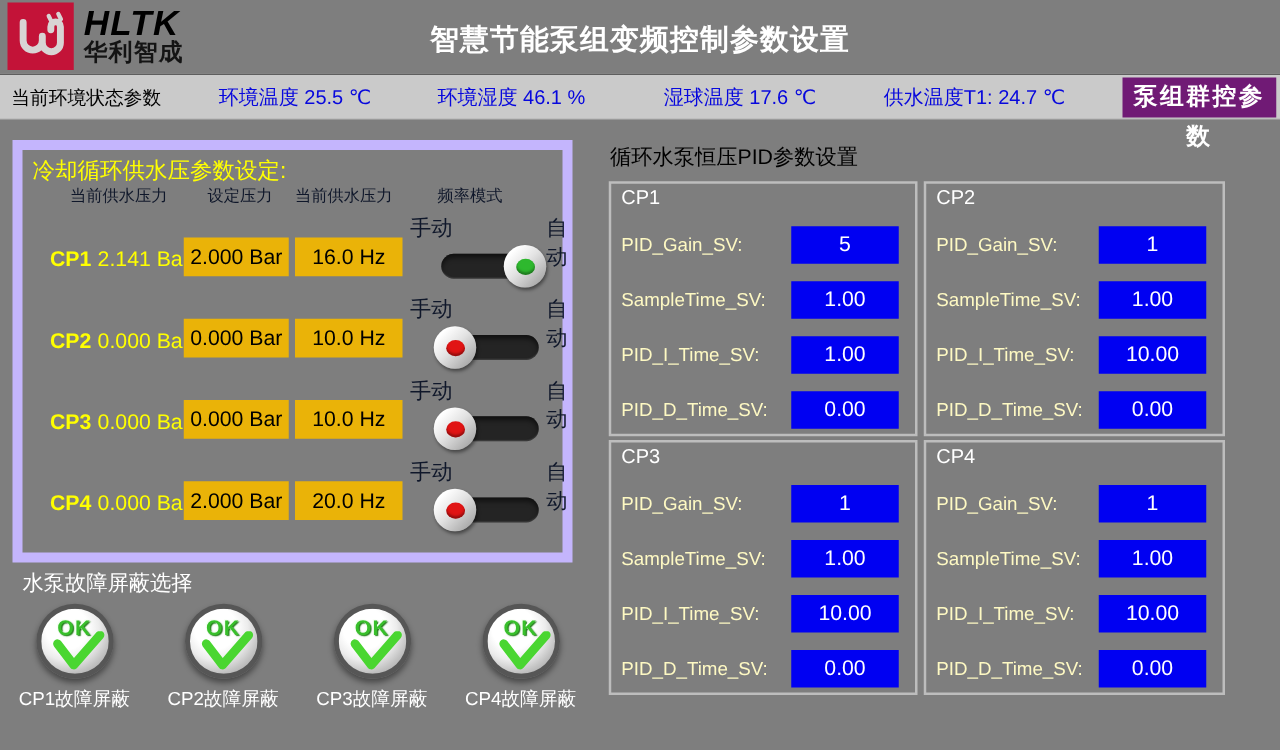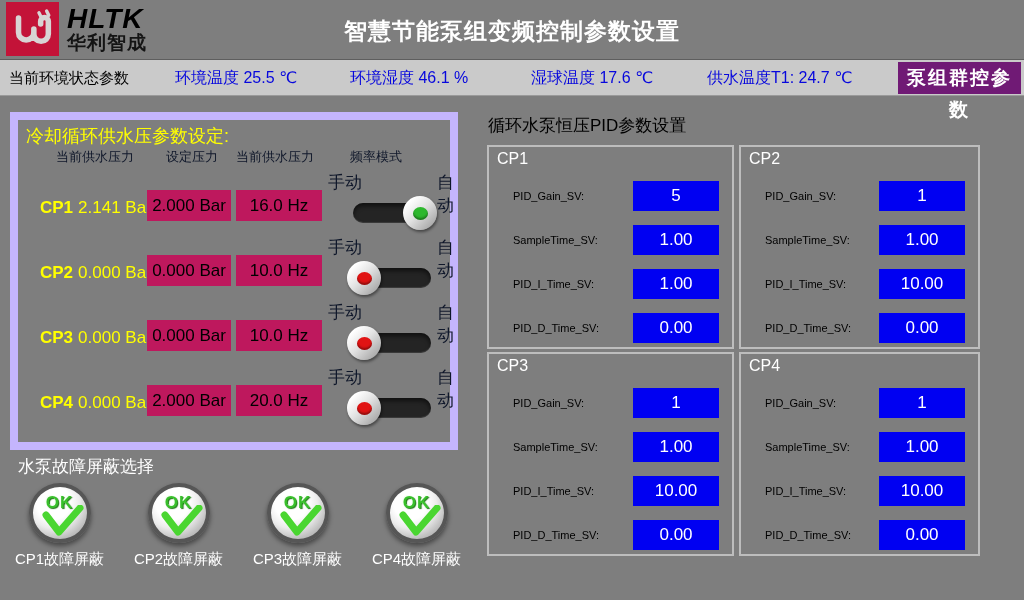--- a/index.html
+++ b/index.html
@@ -25,21 +25,21 @@
   .group-btn { position:absolute; right:3px; top:2px; width:123px; height:32px; background:#701a75; color:#fff; font-size:19px; font-weight:bold; text-align:center; line-height:32px; letter-spacing:2px; cursor:pointer; }
   
   .pressure-panel { position:absolute; left:10px; top:112px; width:448px; height:338px; border:8px solid #c4b5fd; }
   .pp-title { position:absolute; left:8px; top:4px; color:#ffff00; font-size:18px; }
   .pp-head { position:absolute; top:28px; color:#0f172a; font-size:13px; white-space:nowrap; }
   .h0 { left:38px; } .h1 { left:148px; } .h2 { left:218px; } .h3 { left:332px; }
   .p-rows { position:absolute; left:0; top:50px; width:100%; }
   .p-row { position:relative; height:65px; }
   .p-name { position:absolute; left:22px; top:28px; color:#ffff00; font-size:17px; white-space:nowrap; }
   .p-id { font-weight:bold; margin-right:5px; }
-  .input-box { position:absolute; top:20px; height:31px; background:#be185d; color:#000; font-size:17px; display:flex; align-items:center; justify-content:center; cursor:pointer; }
+  .input-box { position:absolute; top:20px; height:31px; background:#eab308; color:#000; font-size:17px; display:flex; align-items:center; justify-content:center; cursor:pointer; }
   .set-box { left:129px; width:84px; }
   .freq-box { left:218px; width:86px; }
   .mode-lab { position:absolute; top:1px; color:#0f172a; font-size:17px; }
   .man { left:310px; } .aut { left:400px;margin-left:19px; }
   .toggle-wrap { position:absolute; left:335px; top:33px; width:78px; height:20px; cursor:pointer; }
   .toggle-track { position:absolute; left:0; top:0; width:78px; height:20px; background:#242424; border-radius:10px; box-shadow:inset 0 3px 4px rgba(0,0,0,.55), inset 0 -1px 1px rgba(255,255,255,.12); }
   .toggle-knob { position:absolute; top:-7px; left:-6px; width:34px; height:34px; border-radius:50%;
     background:linear-gradient(135deg,#ffffff 18%,#e2e2e2 48%,#a8a8a8 88%);
     box-shadow:1px 2px 3px rgba(0,0,0,.45); display:flex; align-items:center; justify-content:center; }
   .toggle-wrap[data-mode="auto"] .toggle-knob { left:auto; right:-6px; }
@@ -55,21 +55,21 @@
   .ok-text { position:absolute; top:6px; left:0; right:0; text-align:center; font-size:17px; font-weight:bold; color:#38bf2b;
     text-shadow:-1px -1px 0 #f4fff2, 1px 1px 1px #1d7a14; letter-spacing:1px; }
   .ok-check { position:absolute; left:7px; top:18px; }
   .fault-label { margin-top:7px; color:#fff; font-size:15px; white-space:nowrap; }
   
   .pid-title { position:absolute; left:488px; top:114px; color:#000000; font-size:17px; }
   .pid-grid { position:absolute; left:487px; top:145px; width:494px; display:grid; grid-template-columns:247px 241px; gap:3px 5px; }
   .pid-group { height:204px; border:2px solid #bdbdbd; position:relative; padding:3px 13px 0 8px; }
   .pid-group-name { color:#fff; font-size:16px; height:24px; }
   .pid-row { display:flex; justify-content:space-between; align-items:center; height:44px; }
-  .pid-label { color:#000000; font-size:11px; white-space:nowrap;margin-left:16px; }
+  .pid-label { color:#fef9c3; font-size:15px; white-space:nowrap; }
   .pid-value { width:86px; height:30px; background:#0000f2; color:#fff; font-size:17px; display:flex; align-items:center; justify-content:center; cursor:pointer; }
 </style>
 </head>
 <body>
 
 <div class="header">
   <div class="logo-box">
     <svg width="46" height="46" viewBox="0 0 54 54">
       <path d="M10 14 L10 31 A9 9 0 0 0 28 31 L28 27 M28 31 L28 33 A8.5 8.5 0 0 0 45 33 L45 18 A4.5 4.5 0 0 0 36 18 L36 21" fill="none" stroke="#d8d4d4" stroke-width="6.5" stroke-linecap="round"></path>
       <path d="M34 8 l2.5 5 M43 6 l2.5 5" fill="none" stroke="#d8d4d4" stroke-width="4" stroke-linecap="round"></path>

